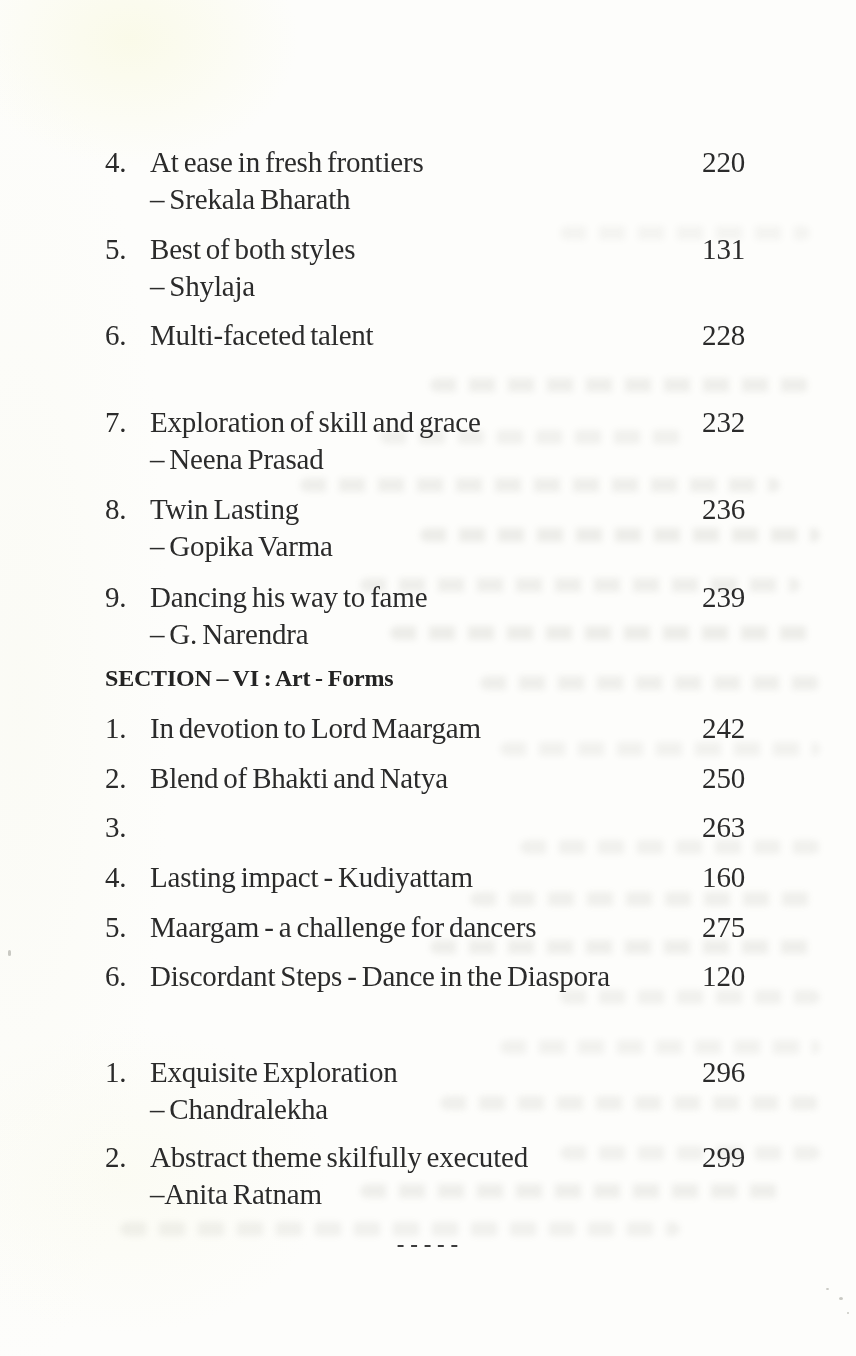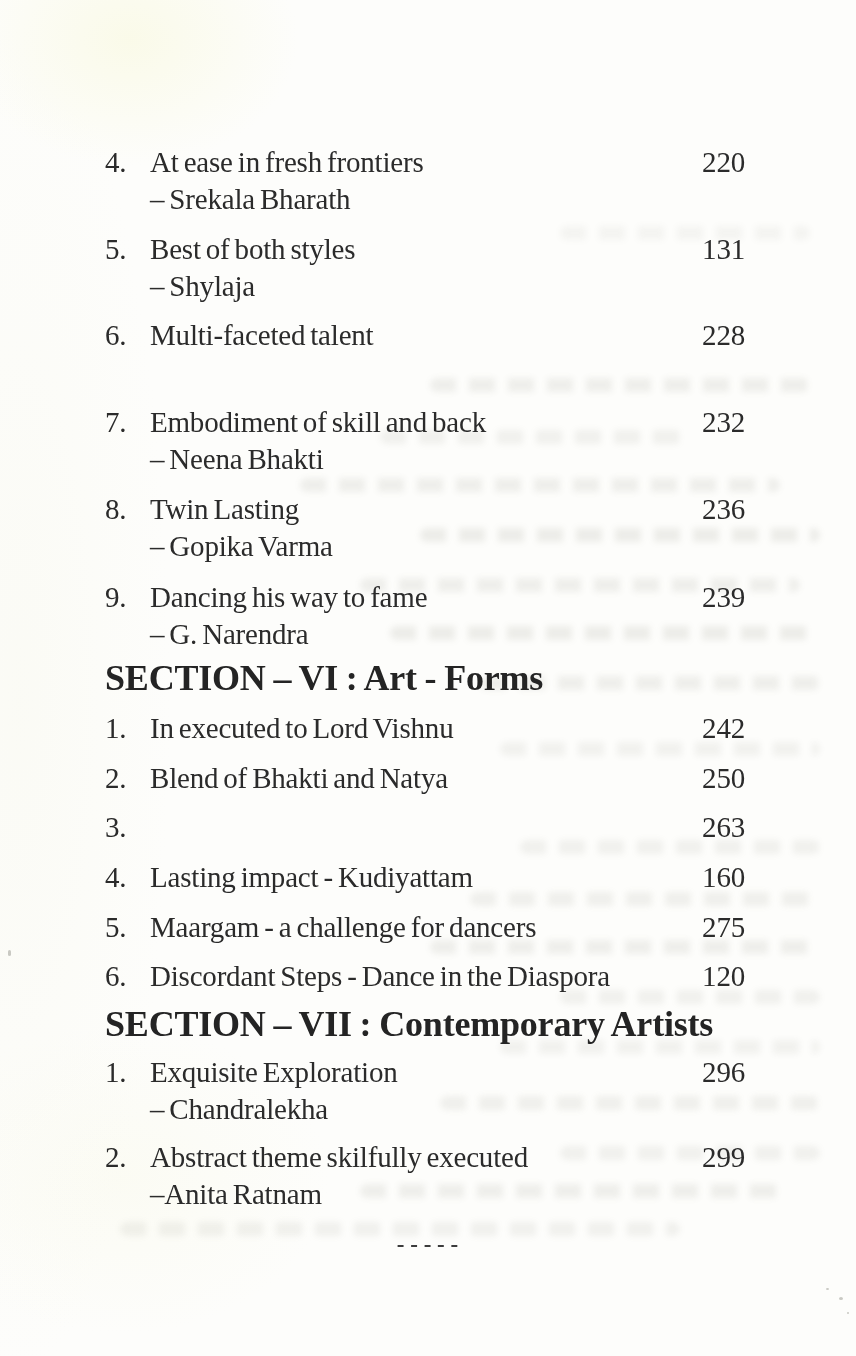--- a/index.html
+++ b/index.html
@@ -24,21 +24,21 @@
     display: flex; align-items: baseline;
     font-size: 29px; line-height: 34px;
     letter-spacing: -0.2px; word-spacing: -2px;
     white-space: nowrap;
   }
   .num { flex: none; width: 45px; }
   .title { flex: 1 1 auto; overflow: hidden; }
   .pg { flex: none; margin-left: auto; }
   .author { left: 150px; }
   .heading {
-    font-weight: bold; font-size: 36px;
+    font-weight: bold; font-size: 24px;
     letter-spacing: -0.2px; word-spacing: -1px;
     color: #242424;
   }
   .dashes {
     left: 0; right: 0; justify-content: center;
     font-weight: bold; font-size: 23px; letter-spacing: 1px;
     color: #3c3c3c;
   }
   
   .ghost {
@@ -91,44 +91,44 @@
   <div class="row author" style="top:269px">– Shylaja</div>
 
   <div class="row entry" style="top:318px">
     <span class="num">6.</span>
     <span class="title">Multi-faceted talent</span>
     <span class="pg">228</span>
   </div>
 
   <div class="row entry" style="top:405px">
     <span class="num">7.</span>
-    <span class="title">Embodiment of skill and back</span>
+    <span class="title">Exploration of skill and grace</span>
     <span class="pg">232</span>
   </div>
-  <div class="row author" style="top:442px">– Neena Bhakti</div>
+  <div class="row author" style="top:442px">– Neena Prasad</div>
 
   <div class="row entry" style="top:492px">
     <span class="num">8.</span>
     <span class="title">Twin Lasting</span>
     <span class="pg">236</span>
   </div>
   <div class="row author" style="top:529px">– Gopika Varma</div>
 
   <div class="row entry" style="top:580px">
     <span class="num">9.</span>
     <span class="title">Dancing his way to fame</span>
     <span class="pg">239</span>
   </div>
   <div class="row author" style="top:617px">– G. Narendra</div>
 
   <div class="row heading" style="top:661px">SECTION – VI : Art - Forms</div>
 
   <div class="row entry" style="top:711px">
     <span class="num">1.</span>
-    <span class="title">In executed to Lord Vishnu</span>
+    <span class="title">In devotion to Lord Maargam</span>
     <span class="pg">242</span>
   </div>
   <div class="row entry" style="top:761px">
     <span class="num">2.</span>
     <span class="title">Blend of Bhakti and Natya</span>
     <span class="pg">250</span>
   </div>
   <div class="row entry" style="top:810px">
     <span class="num">3.</span>
     <span class="pg">263</span>
@@ -142,21 +142,20 @@
     <span class="num">5.</span>
     <span class="title">Maargam - a challenge for dancers</span>
     <span class="pg">275</span>
   </div>
   <div class="row entry" style="top:959px">
     <span class="num">6.</span>
     <span class="title">Discordant Steps - Dance in the Diaspora</span>
     <span class="pg">120</span>
   </div>
 
-  <div class="row heading" style="top:1007px">SECTION – VII : Contemporary Artists</div>
 
   <div class="row entry" style="top:1055px">
     <span class="num">1.</span>
     <span class="title">Exquisite Exploration</span>
     <span class="pg">296</span>
   </div>
   <div class="row author" style="top:1092px">– Chandralekha</div>
 
   <div class="row entry" style="top:1140px">
     <span class="num">2.</span>

